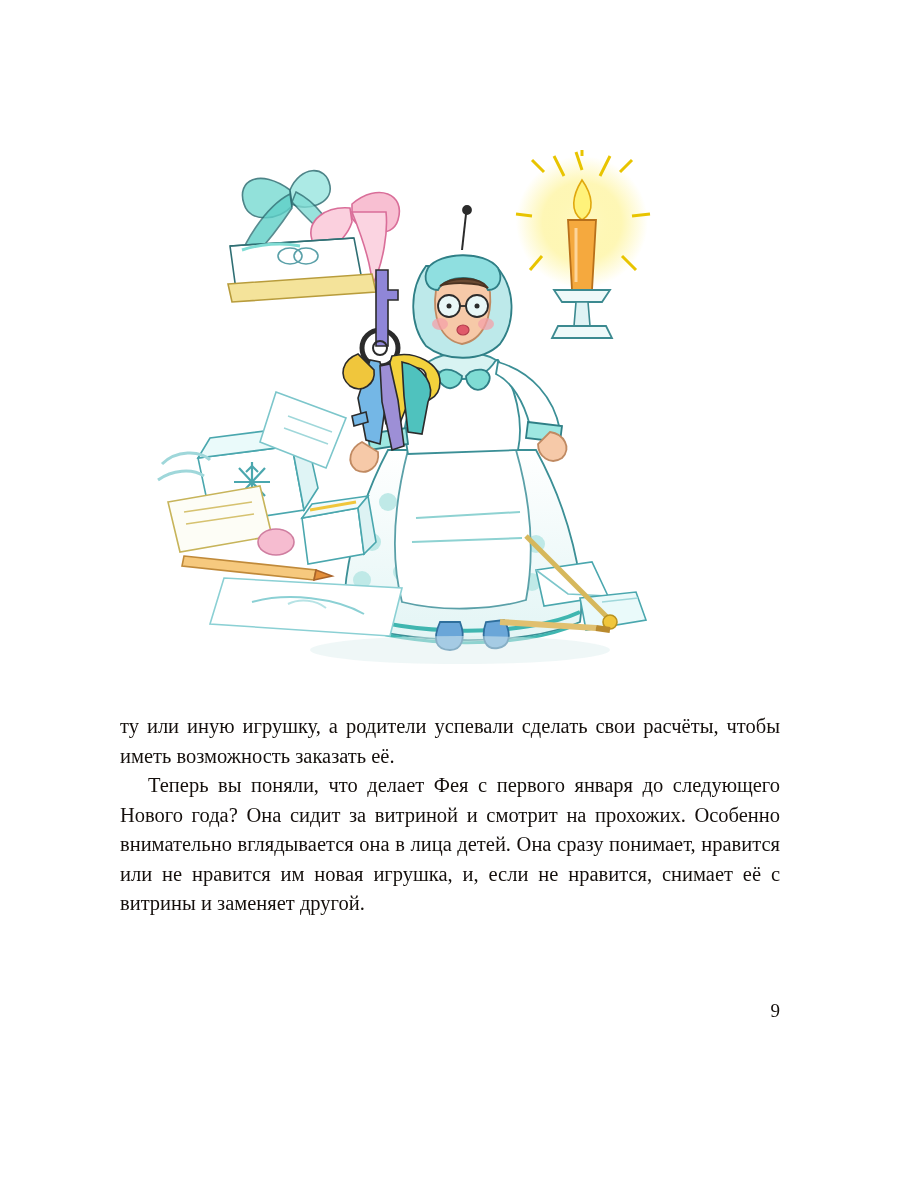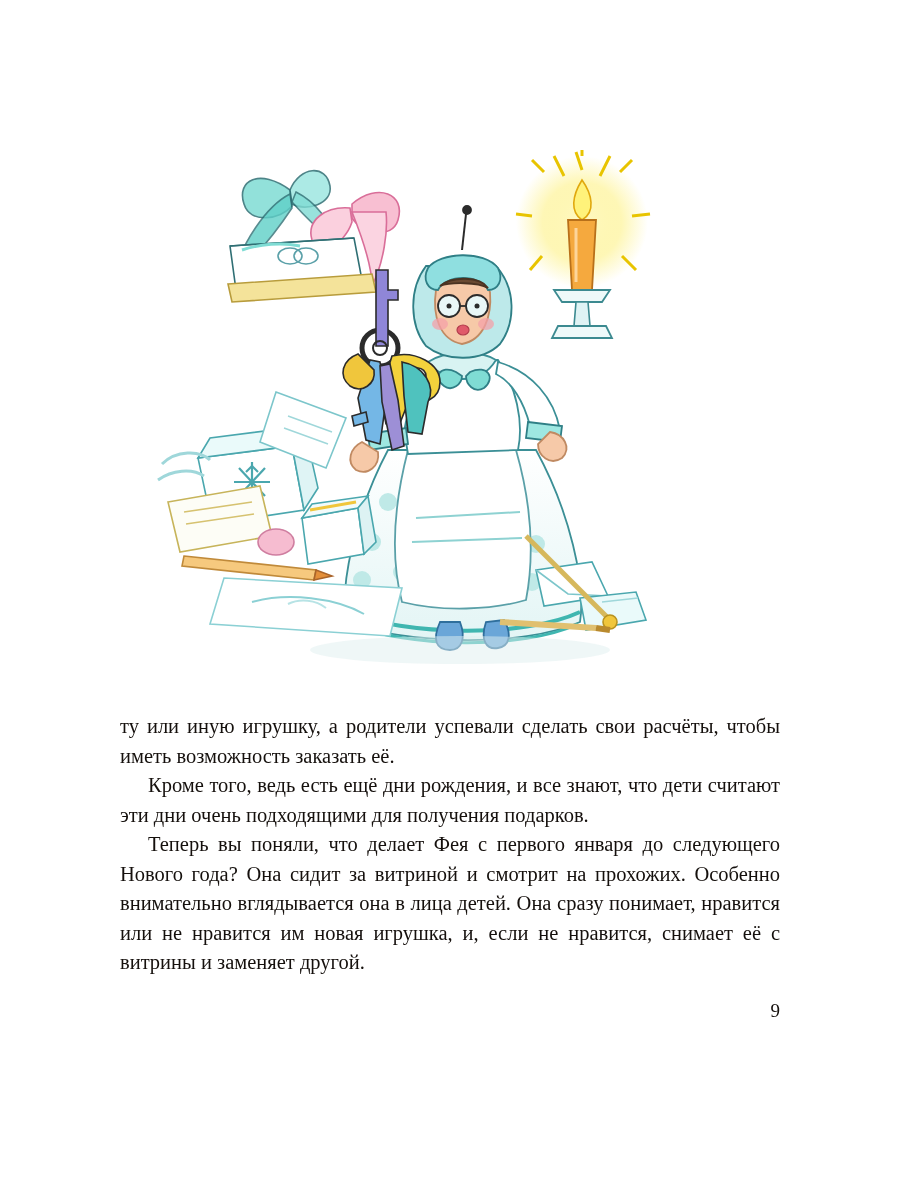--- a/index.html
+++ b/index.html
@@ -274,18 +274,17 @@
         <path d="M360 472 L456 478" stroke="#e0c070" stroke-width="6"></path>
         <path d="M456 478 L470 480" stroke="#b98a2e" stroke-width="6"></path>
       </g>
 
       <ellipse cx="320" cy="500" rx="150" ry="14" fill="#dff0f0" stroke="none" opacity="0.5"></ellipse>
     </svg>
   </div>
 
   <div class="textblock">
     <p>ту или иную игрушку, а родители успевали сделать свои расчёты, чтобы иметь возможность заказать её.</p>
-    <p class="indent">Кроме того, ведь есть ещё дни рождения, и все знают, что дети считают эти дни очень подходящими для получения подарков.</p>
     <p class="indent">Теперь вы поняли, что делает Фея с первого января до следующего Нового года? Она сидит за витриной и смотрит на прохожих. Особенно внимательно вглядывается она в лица детей. Она сразу понимает, нравится или не нравится им новая игрушка, и, если не нравится, снимает её с витрины и заменяет другой.</p>
   </div>
 
   <div class="folio">9</div>
 </div>
 
 </body></html>

